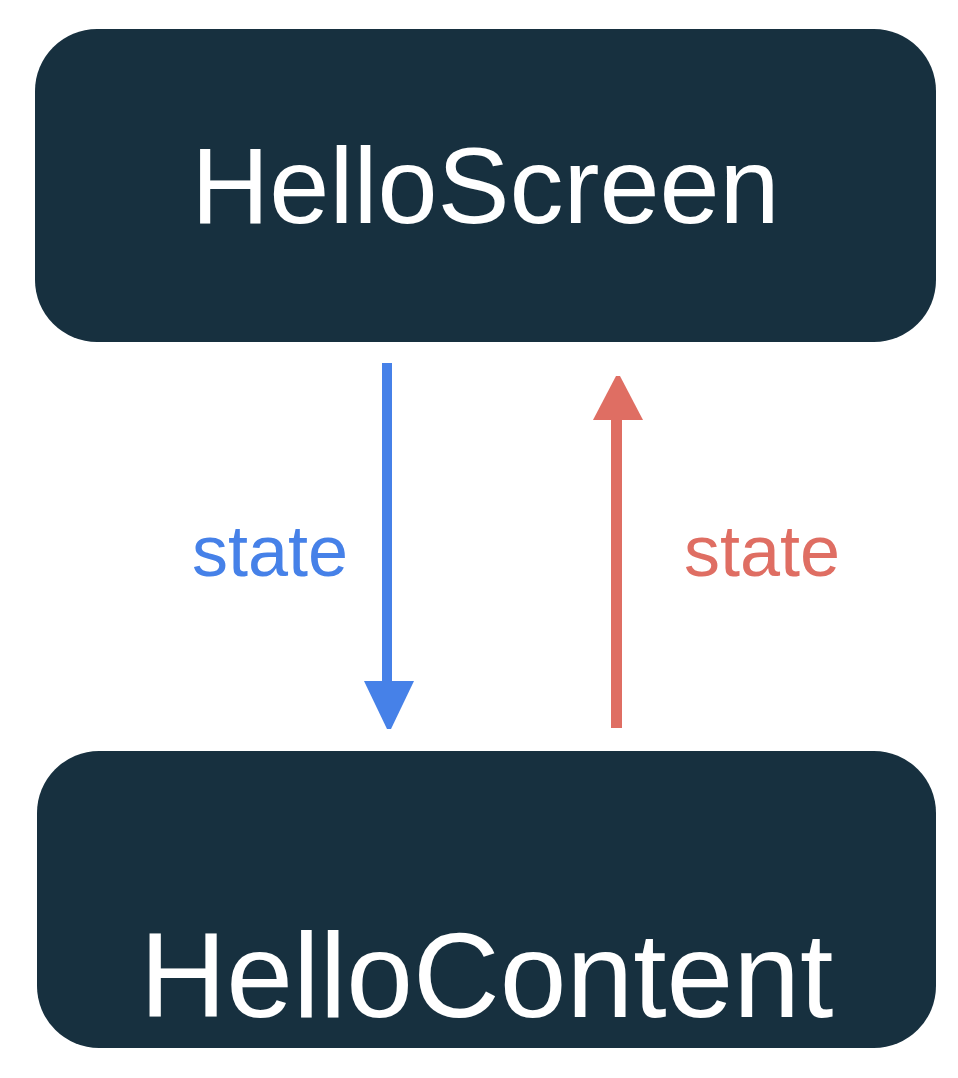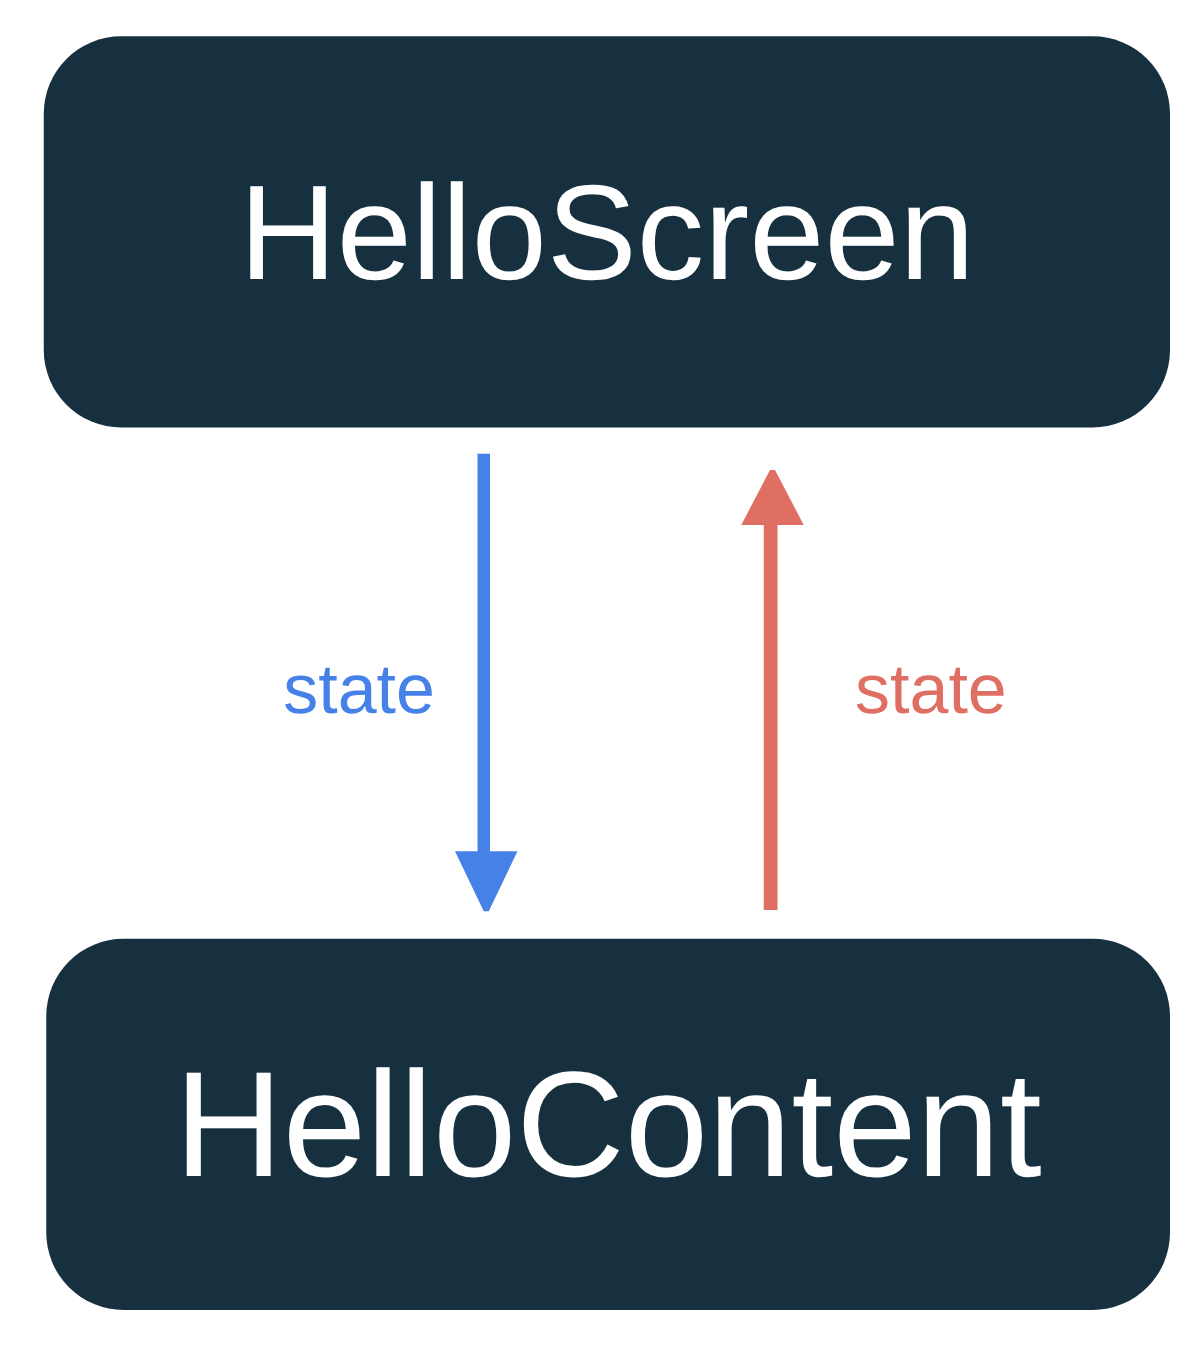--- a/index.html
+++ b/index.html
@@ -28,21 +28,21 @@
     display: flex;
     align-items: center;
     justify-content: center;
   }
   .node-top {
     left: 31px; top: 25px;
     width: 901px; height: 313px;
   }
   .node-bottom {
     left: 33px; top: 747px;
-    width: 899px; height: 297px;
+    width: 899px; height: 297px; align-items: flex-end;
   }
   .node-label {
     color: var(--node-text);
     font-weight: 400;
     letter-spacing: 0px;
     white-space: nowrap;
   }
   .node-top .node-label { font-size: 108px; }
   .node-bottom .node-label { font-size: 120px; }
 
@@ -76,21 +76,21 @@
     border-left: 23px solid transparent;
     border-right: 23px solid transparent;
     border-bottom: 44px solid var(--event-red);
   }
 
   .edge-label {
     position: absolute;
     top: 500px;
     height: 90px;
     line-height: 90px;
-    font-size: 56px;
+    font-size: 72px;
     font-weight: 400;
     white-space: nowrap;
   }
   .edge-label.state {
     left: 100px;
     width: 246px;
     text-align: right;
     color: var(--state-blue);
   }
   .edge-label.event {

